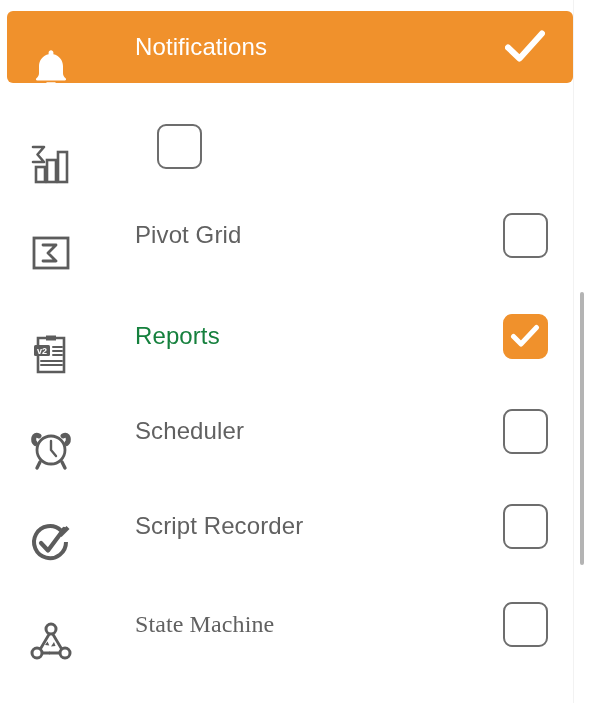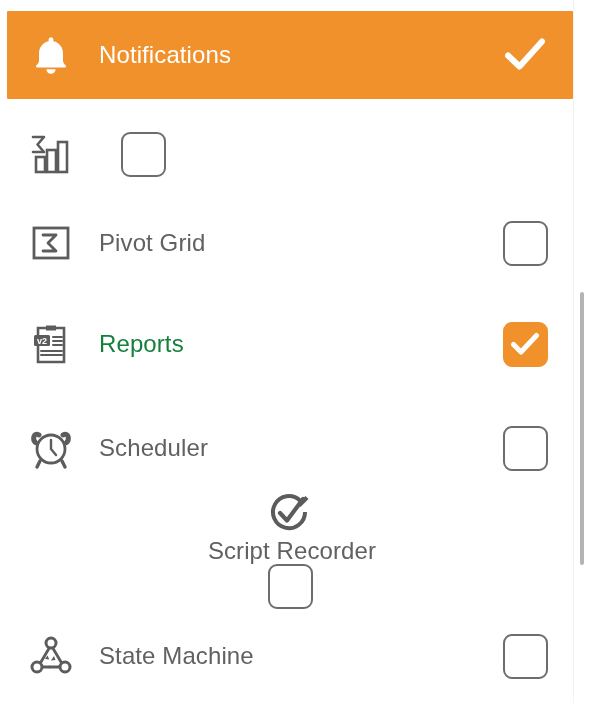--- a/index.html
+++ b/index.html
@@ -30,38 +30,39 @@
     top: 0;
     width: 573px;
     height: 703px;
     box-sizing: border-box;
   }
 
   .row {
     position: absolute;
     left: 7px;
     width: 566px;
-    height: 88px;
+    height: 72px;
     box-sizing: border-box;
     display: flex;
     align-items: center;
-    border-radius: 1px;
+    border-radius: 6px;
     background: transparent;
+    gap: 36px;
   }
   .row.selected {
     background: #f0912c;
   }
 
   
   .icon-cell {
     width: 88px;
     min-width: 88px;
     height: 84px;
     display: flex;
-    align-items: center;
+    align-items: flex-end;
     justify-content: center;
   }
   .icon-cell svg {
     display: block;
   }
 
   
   .label {
     flex: 1 1 auto;
     font-size: 24px;
@@ -204,60 +205,60 @@
       <div class="label accent-text">Reports</div>
       <div class="check-cell">
         <div class="checkbox checked">
           <svg width="30" height="24" viewBox="0 0 30 24" aria-hidden="true">
             <path d="M3.5 12.5 L11 20 L26.5 3.5" fill="none" stroke="#ffffff" stroke-width="5" stroke-linecap="round" stroke-linejoin="round"></path>
           </svg>
         </div>
       </div>
     </div>
 
-    <div class="row" style="top:404px;">
+    <div class="row" style="top:395px;">
       <div class="icon-cell">
         <svg width="46" height="48" viewBox="0 0 46 48" aria-hidden="true">
           <path d="M11 11 C5 8 4.5 16 7.5 18.5" fill="none" stroke="#5c5c5c" stroke-width="5" stroke-linecap="round"></path>
           <path d="M35 11 C41 8 41.5 16 38.5 18.5" fill="none" stroke="#5c5c5c" stroke-width="5" stroke-linecap="round"></path>
           <circle cx="23" cy="25" r="14" fill="#ffffff" stroke="#5c5c5c" stroke-width="2.8"></circle>
           <path d="M23 16 v9 l5 6" fill="none" stroke="#5c5c5c" stroke-width="2.4" stroke-linecap="round" stroke-linejoin="round"></path>
           <path d="M12 37 l-3 6 M34 37 l3 6" stroke="#5c5c5c" stroke-width="3.4" stroke-linecap="round"></path>
         </svg>
       </div>
       <div class="label">Scheduler</div>
       <div class="check-cell">
         <div class="checkbox unchecked">
           <svg width="30" height="24" viewBox="0 0 30 24" aria-hidden="true">
             <path d="M3 12.5 L11 20.5 L27 3.5" fill="none" stroke="#ffffff" stroke-width="5" stroke-linecap="round" stroke-linejoin="round"></path>
           </svg>
         </div>
       </div>
     </div>
 
-    <div class="row" style="top:490px;flex-direction:column;">
+    <div class="row" style="top:490px;">
       <div class="icon-cell">
         <svg width="46" height="48" viewBox="0 0 46 48" aria-hidden="true">
           <path d="M33 10.5 A16 16 0 1 0 38 22" fill="none" stroke="#5c5c5c" stroke-width="4"></path>
           <path d="M13 23 L20 30.5 L36 9" fill="none" stroke="#5c5c5c" stroke-width="4.2" stroke-linecap="round" stroke-linejoin="round"></path>
           <path d="M30.5 14 L38.5 6 L41.5 9 L33.5 17 z" fill="#5c5c5c"></path>
           <path d="M29.5 15.5 L32 18 L28.5 19 z" fill="#5c5c5c"></path>
         </svg>
       </div>
       <div class="label">Script Recorder</div>
       <div class="check-cell">
         <div class="checkbox unchecked">
           <svg width="30" height="24" viewBox="0 0 30 24" aria-hidden="true">
             <path d="M3 12.5 L11 20.5 L27 3.5" fill="none" stroke="#ffffff" stroke-width="5" stroke-linecap="round" stroke-linejoin="round"></path>
           </svg>
         </div>
       </div>
     </div>
 
-    <div class="row" style="top:612px;">
+    <div class="row" style="top:588px;font-family:Liberation Serif, serif;">
       <div class="icon-cell">
         <svg width="46" height="48" viewBox="0 0 46 48" aria-hidden="true">
           <path d="M23 13 L10 35 M23 13 L36 35 M10 35 L36 35" fill="none" stroke="#5c5c5c" stroke-width="2.8"></path>
           <path d="M26 24 l1.5 4 -4.5 .6 z" fill="#5c5c5c"></path>
           <path d="M22 33.5 l-4 1.5 4 1.5 z" fill="#5c5c5c"></path>
           <path d="M19.5 23.5 l-2.5 3.5 4.3 .4 z" fill="#5c5c5c"></path>
           <circle cx="23" cy="11" r="5" fill="#ffffff" stroke="#5c5c5c" stroke-width="3"></circle>
           <circle cx="9" cy="35" r="5" fill="#ffffff" stroke="#5c5c5c" stroke-width="3"></circle>
           <circle cx="37" cy="35" r="5" fill="#ffffff" stroke="#5c5c5c" stroke-width="3"></circle>
         </svg>

